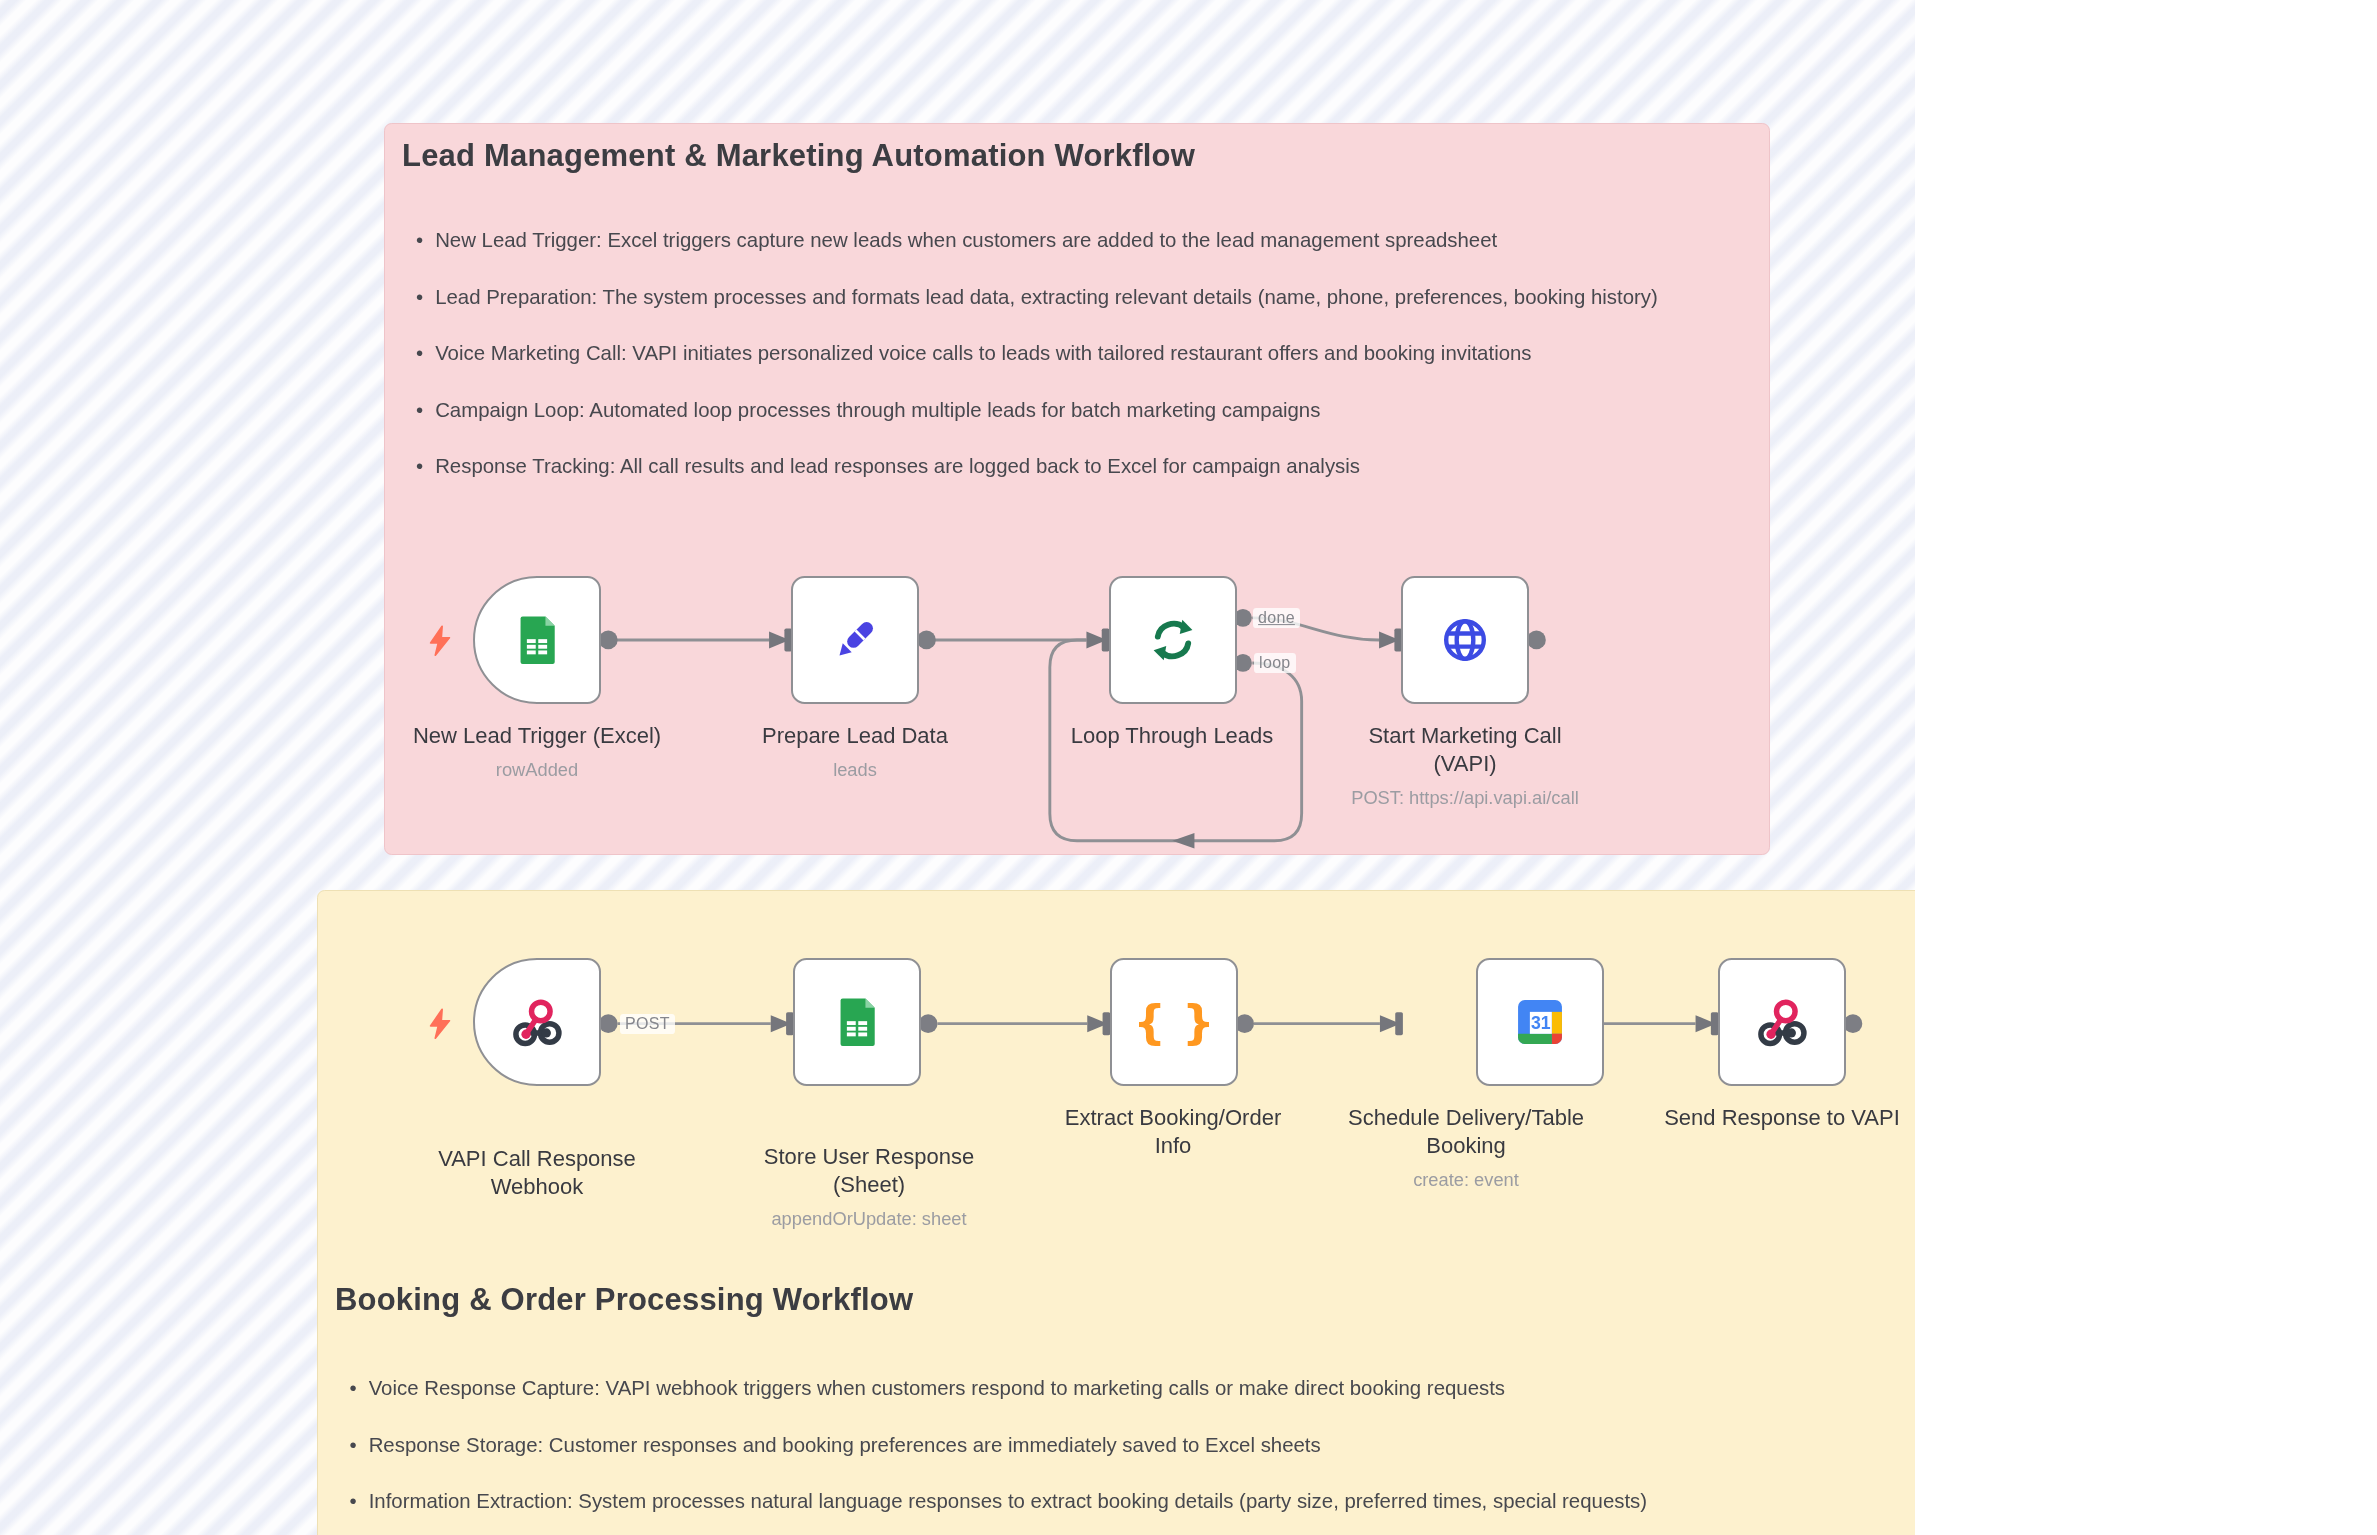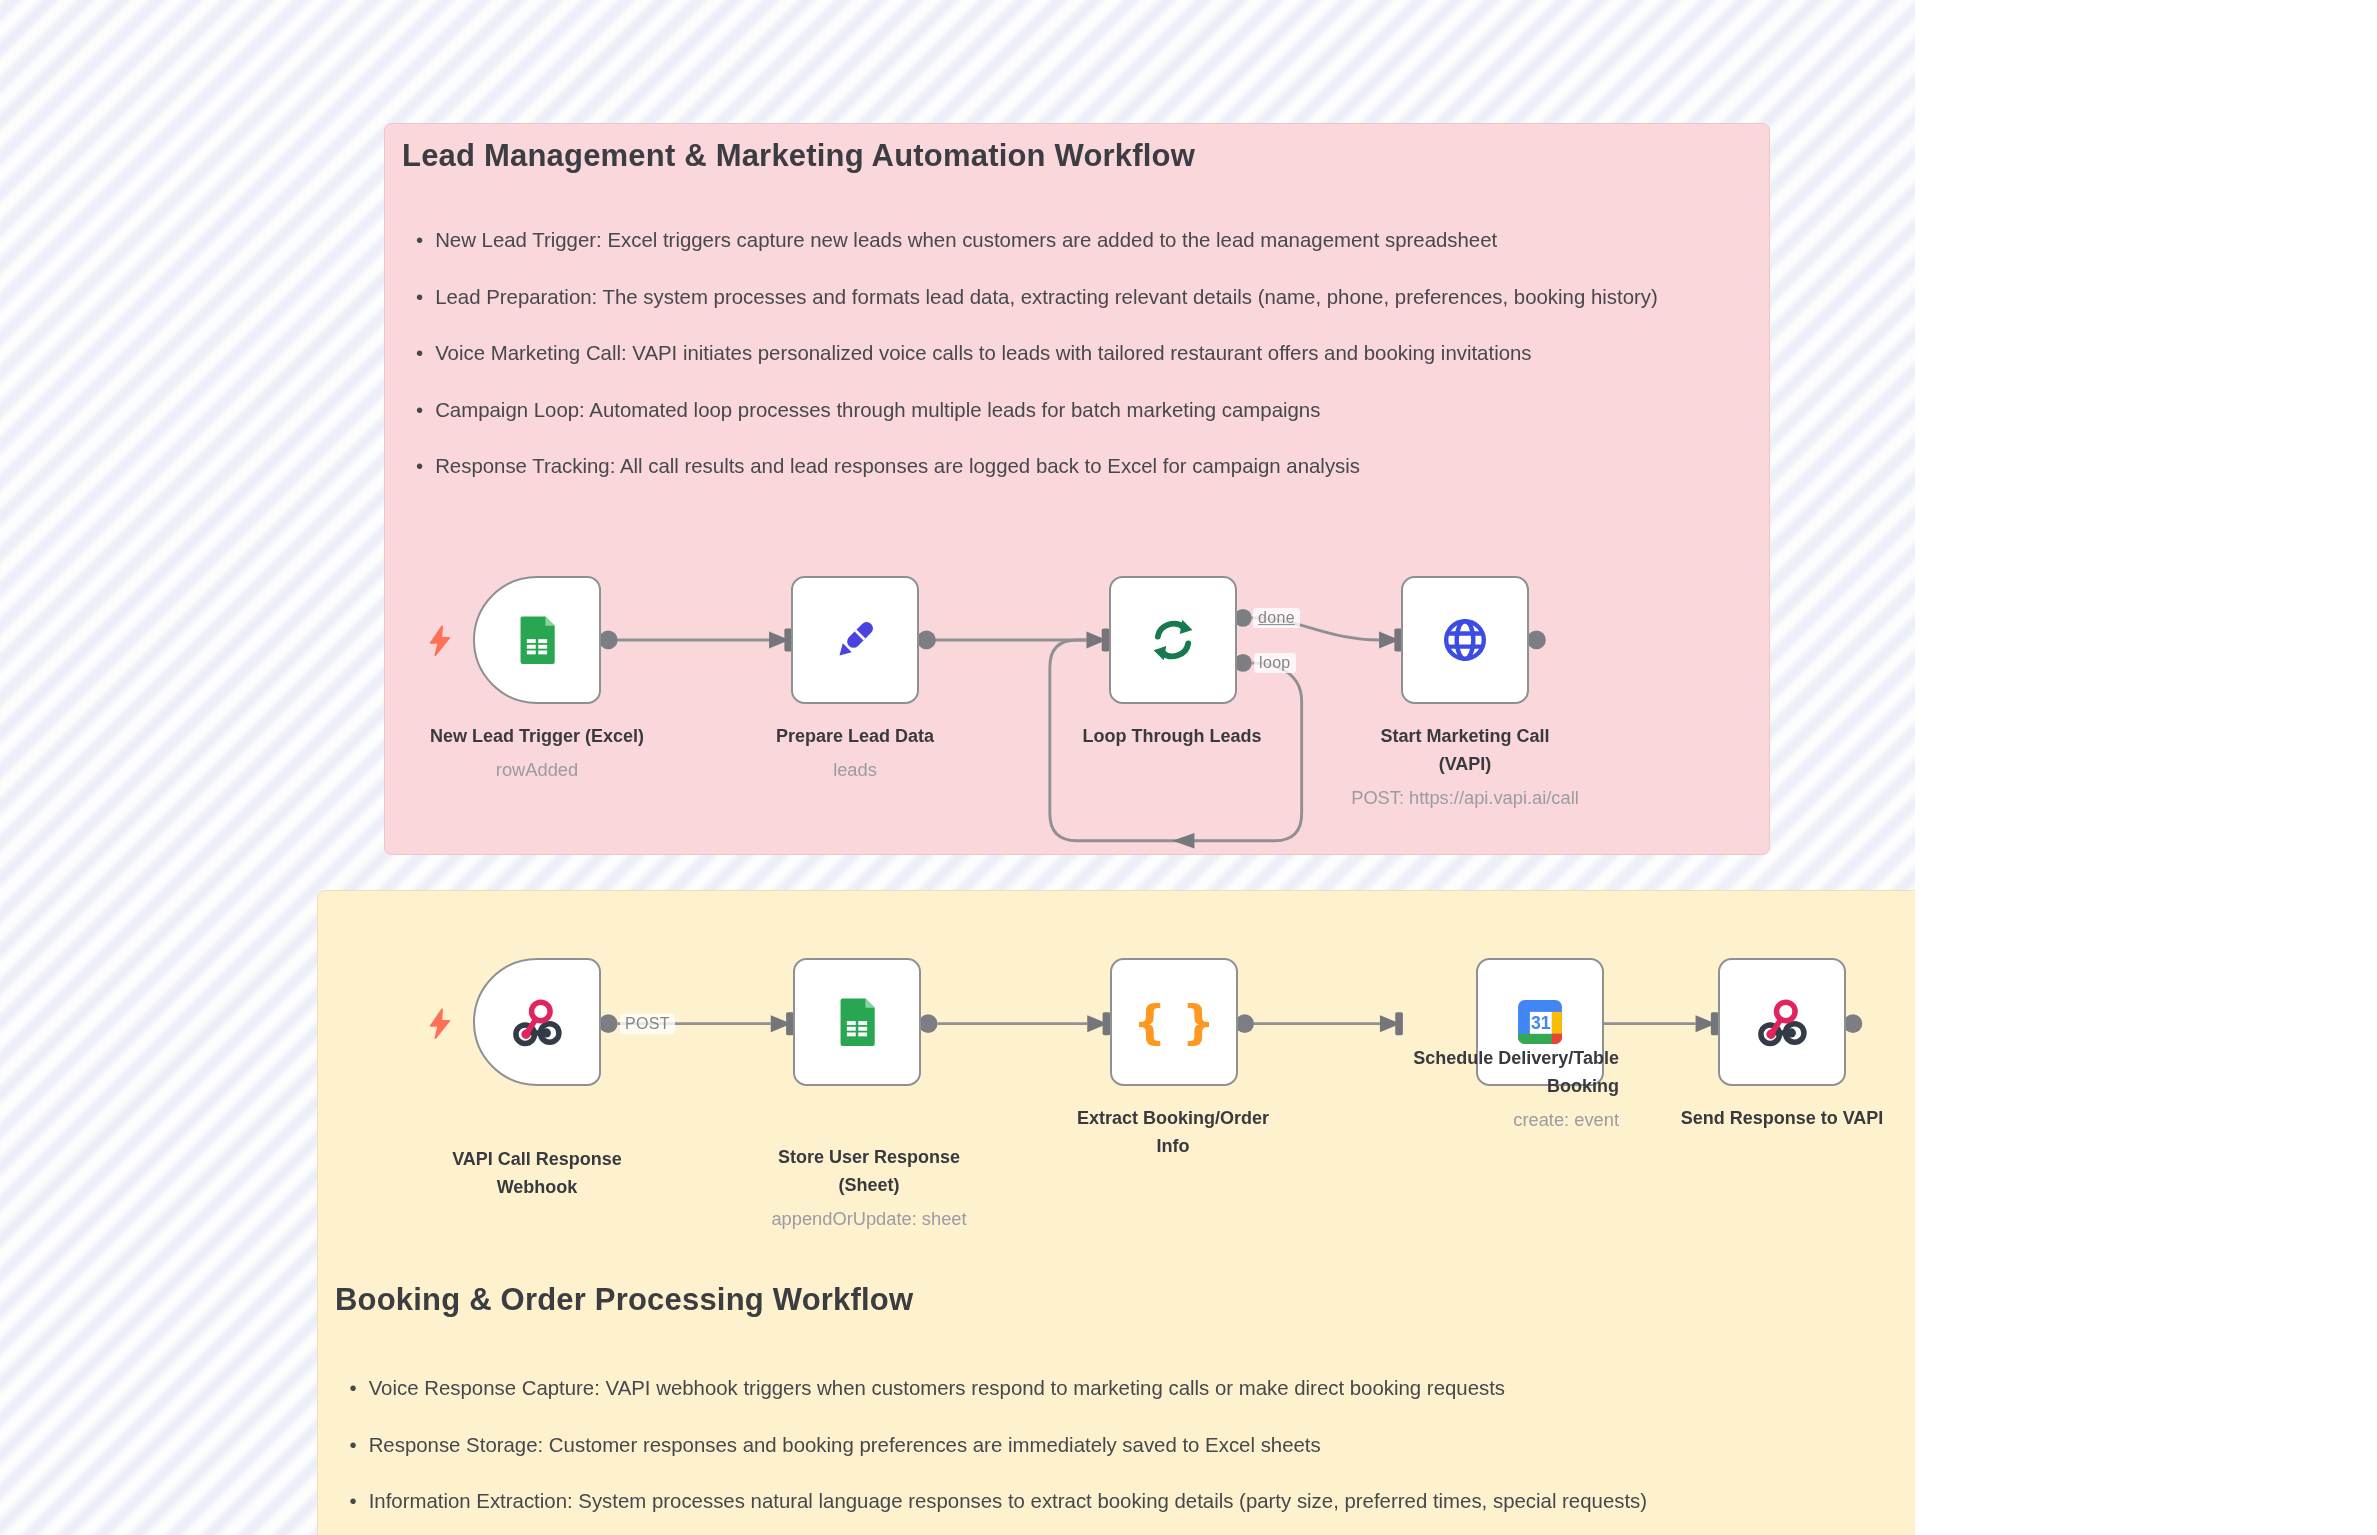--- a/index.html
+++ b/index.html
@@ -26,21 +26,21 @@
   .node{
     position:absolute;width:128px;height:128px;background:#fff;
     border:2.1px solid #8f9094;border-radius:13.6px;
     display:flex;align-items:center;justify-content:center;box-sizing:border-box;
   }
   .node.trigger{border-radius:64px 13.6px 13.6px 64px;}
   .conn-svg{position:absolute;left:0;top:0;z-index:2;}
   .sticky{z-index:1;}
   .node,.node-label,.conn-label,.bolt{z-index:3;}
   .node-label{position:absolute;width:306px;text-align:center;}
-  .node-name{font-size:18px;line-height:28px;font-weight:700;color:#393a40;white-space:pre-line;}
+  .node-name{font-size:22px;line-height:28px;font-weight:400;color:#393a40;white-space:pre-line;}
   .node-sub{margin-top:7.7px;font-size:18.3px;line-height:23px;color:#9b9ca2;}
   .conn-label{
     position:absolute;transform:translateY(-50%);
     background:rgba(255,255,255,.78);border-radius:3.4px;padding:0.9px 5.1px;
     font-size:16px;color:#85868c;letter-spacing:0.3px;
   }
   .bolt{position:absolute;}
   .braces{display:flex;gap:8.5px;font-family:"DejaVu Sans",sans-serif;font-weight:700;font-size:46px;color:#ff9820;line-height:54px;}
 </style>
 </head>
@@ -280,21 +280,21 @@
   </div>
   <div class="node-label" style="left:716px;top:1104px;margin-top:39px;">
     <div class="node-name">Store User Response
 (Sheet)</div>
     <div class="node-sub">appendOrUpdate: sheet</div>
   </div>
   <div class="node-label" style="left:1020px;top:1104px;">
     <div class="node-name">Extract Booking/Order
 Info</div>
   </div>
-  <div class="node-label" style="left:1313px;top:1044px;text-align:right;">
+  <div class="node-label" style="left:1313px;top:1104px;">
     <div class="node-name">Schedule Delivery/Table
 Booking</div>
     <div class="node-sub">create: event</div>
   </div>
   <div class="node-label" style="left:1629px;top:1104px;">
     <div class="node-name">Send Response to VAPI</div>
   </div>
 
   <div class="conn-label" style="left:1253px;top:618px;text-decoration:underline;">done</div>
   <div class="conn-label" style="left:1254px;top:663px;">loop</div>

